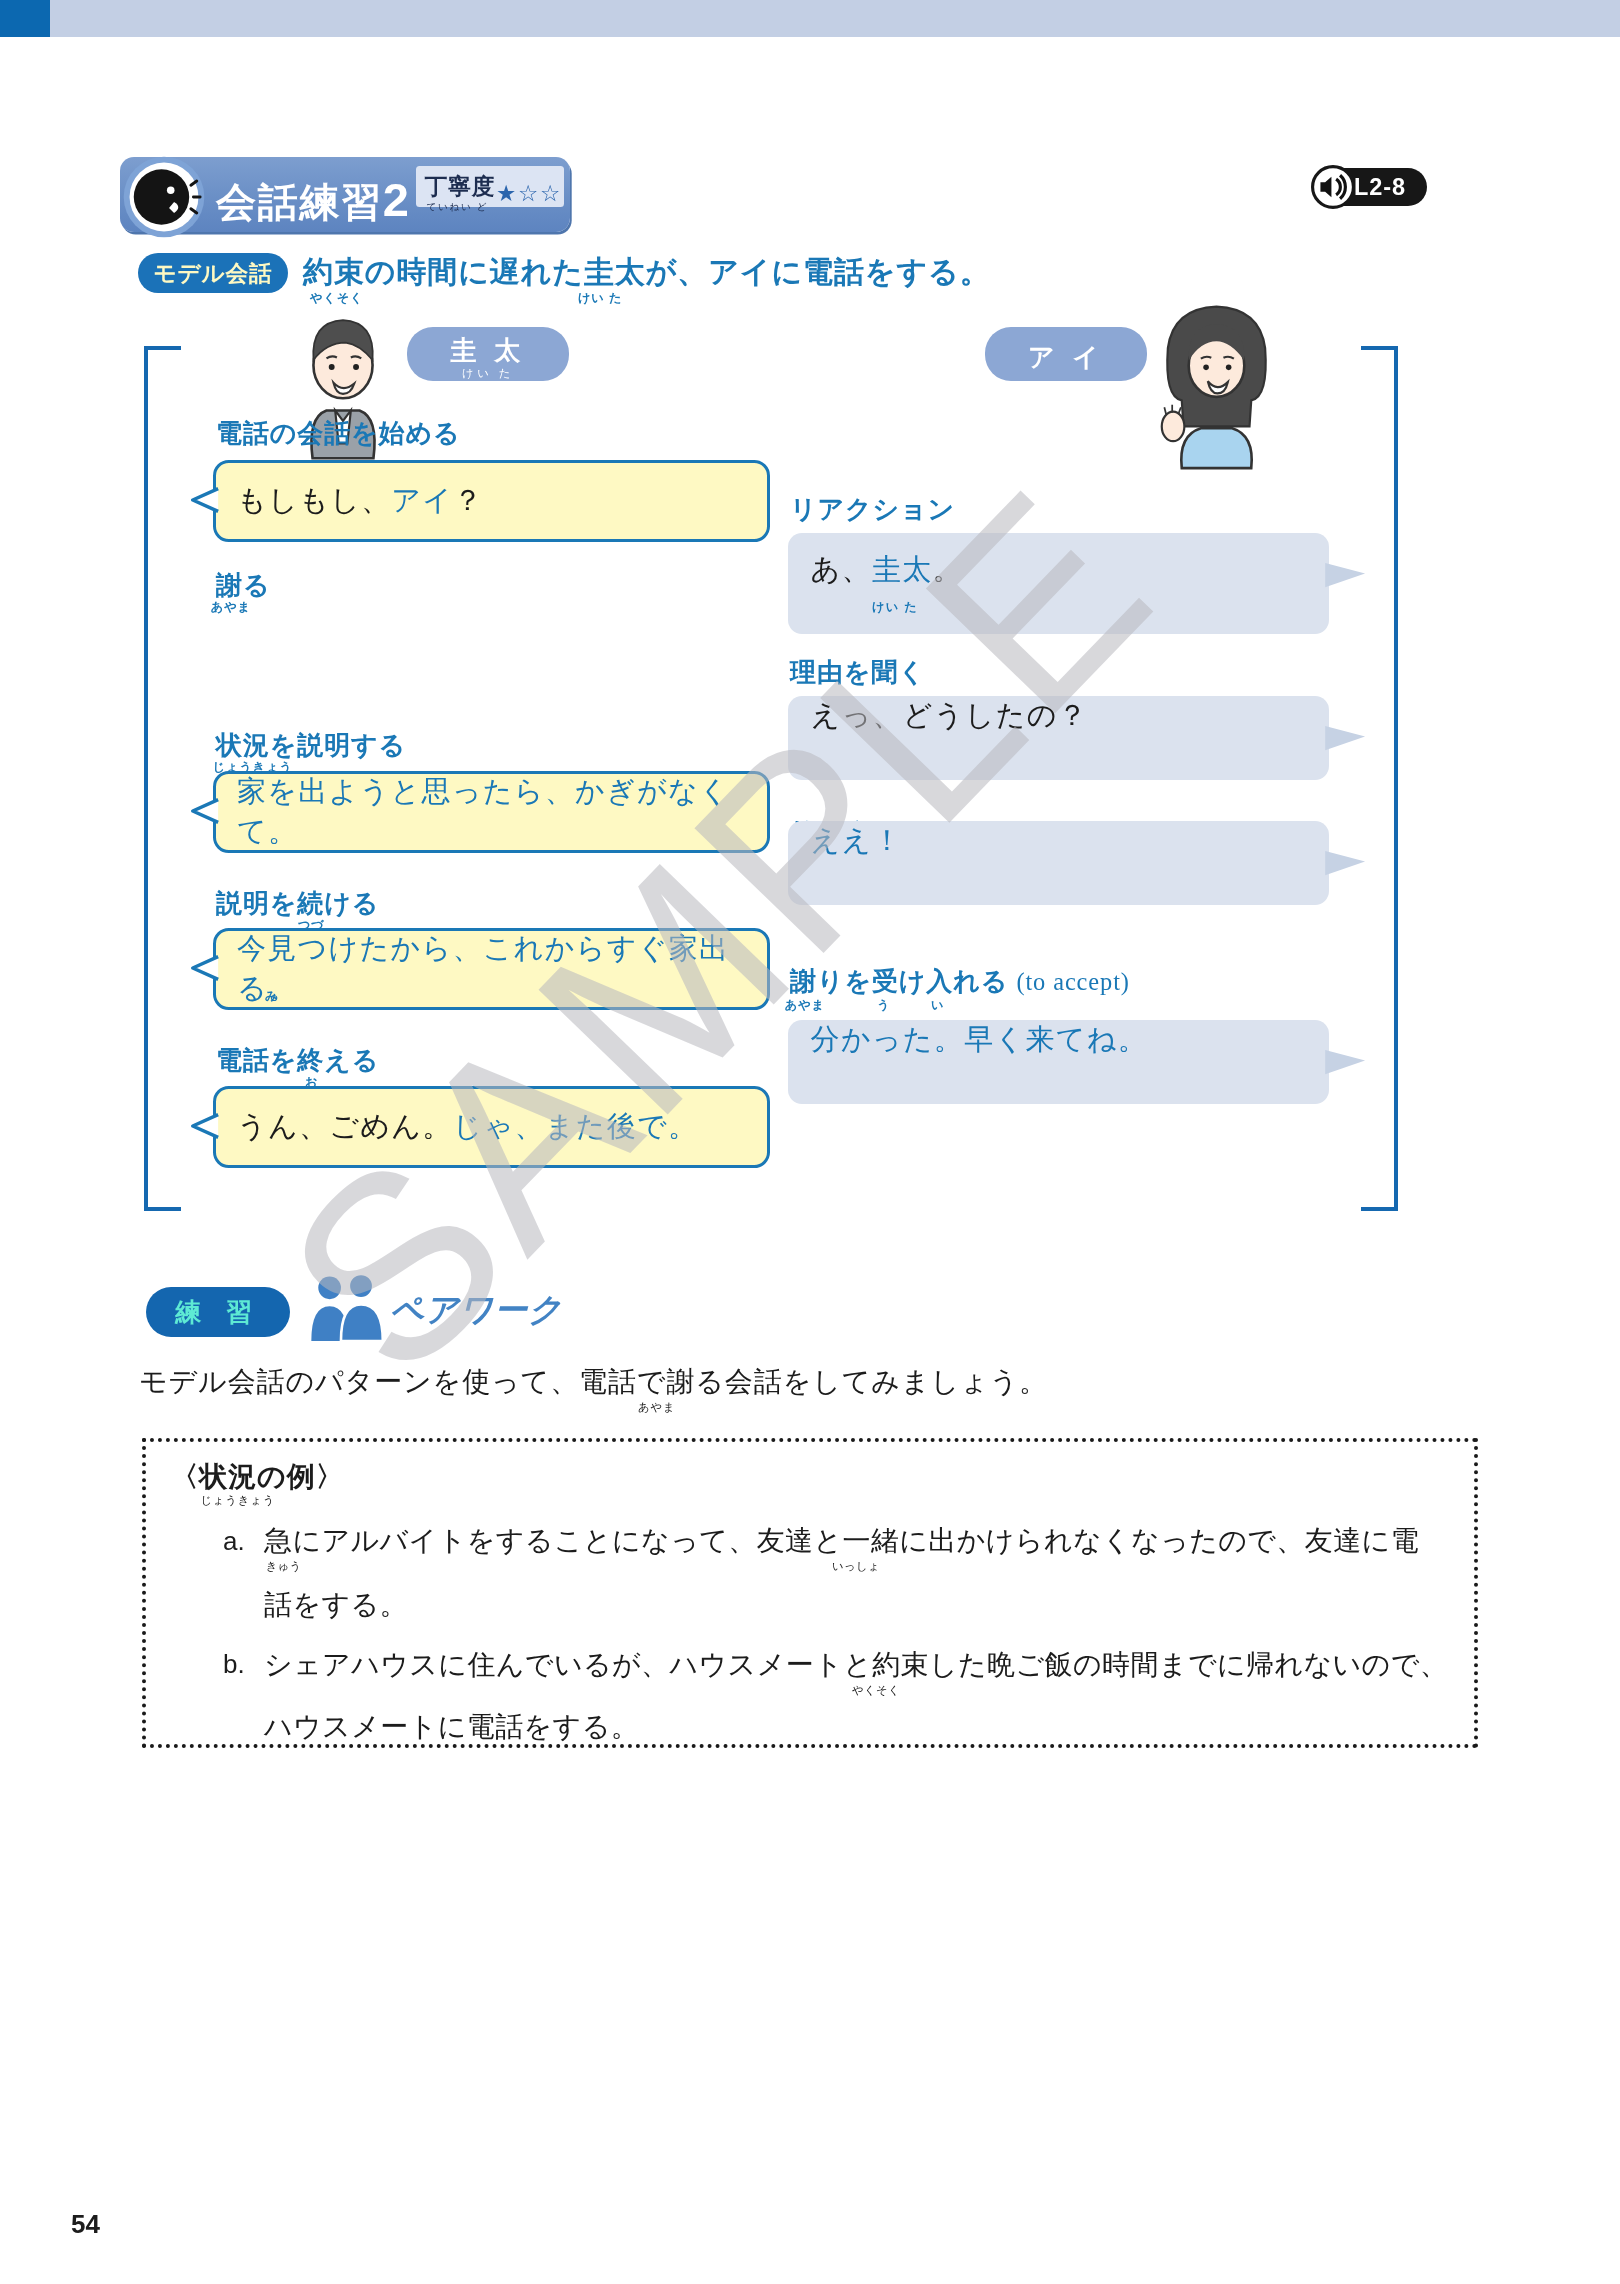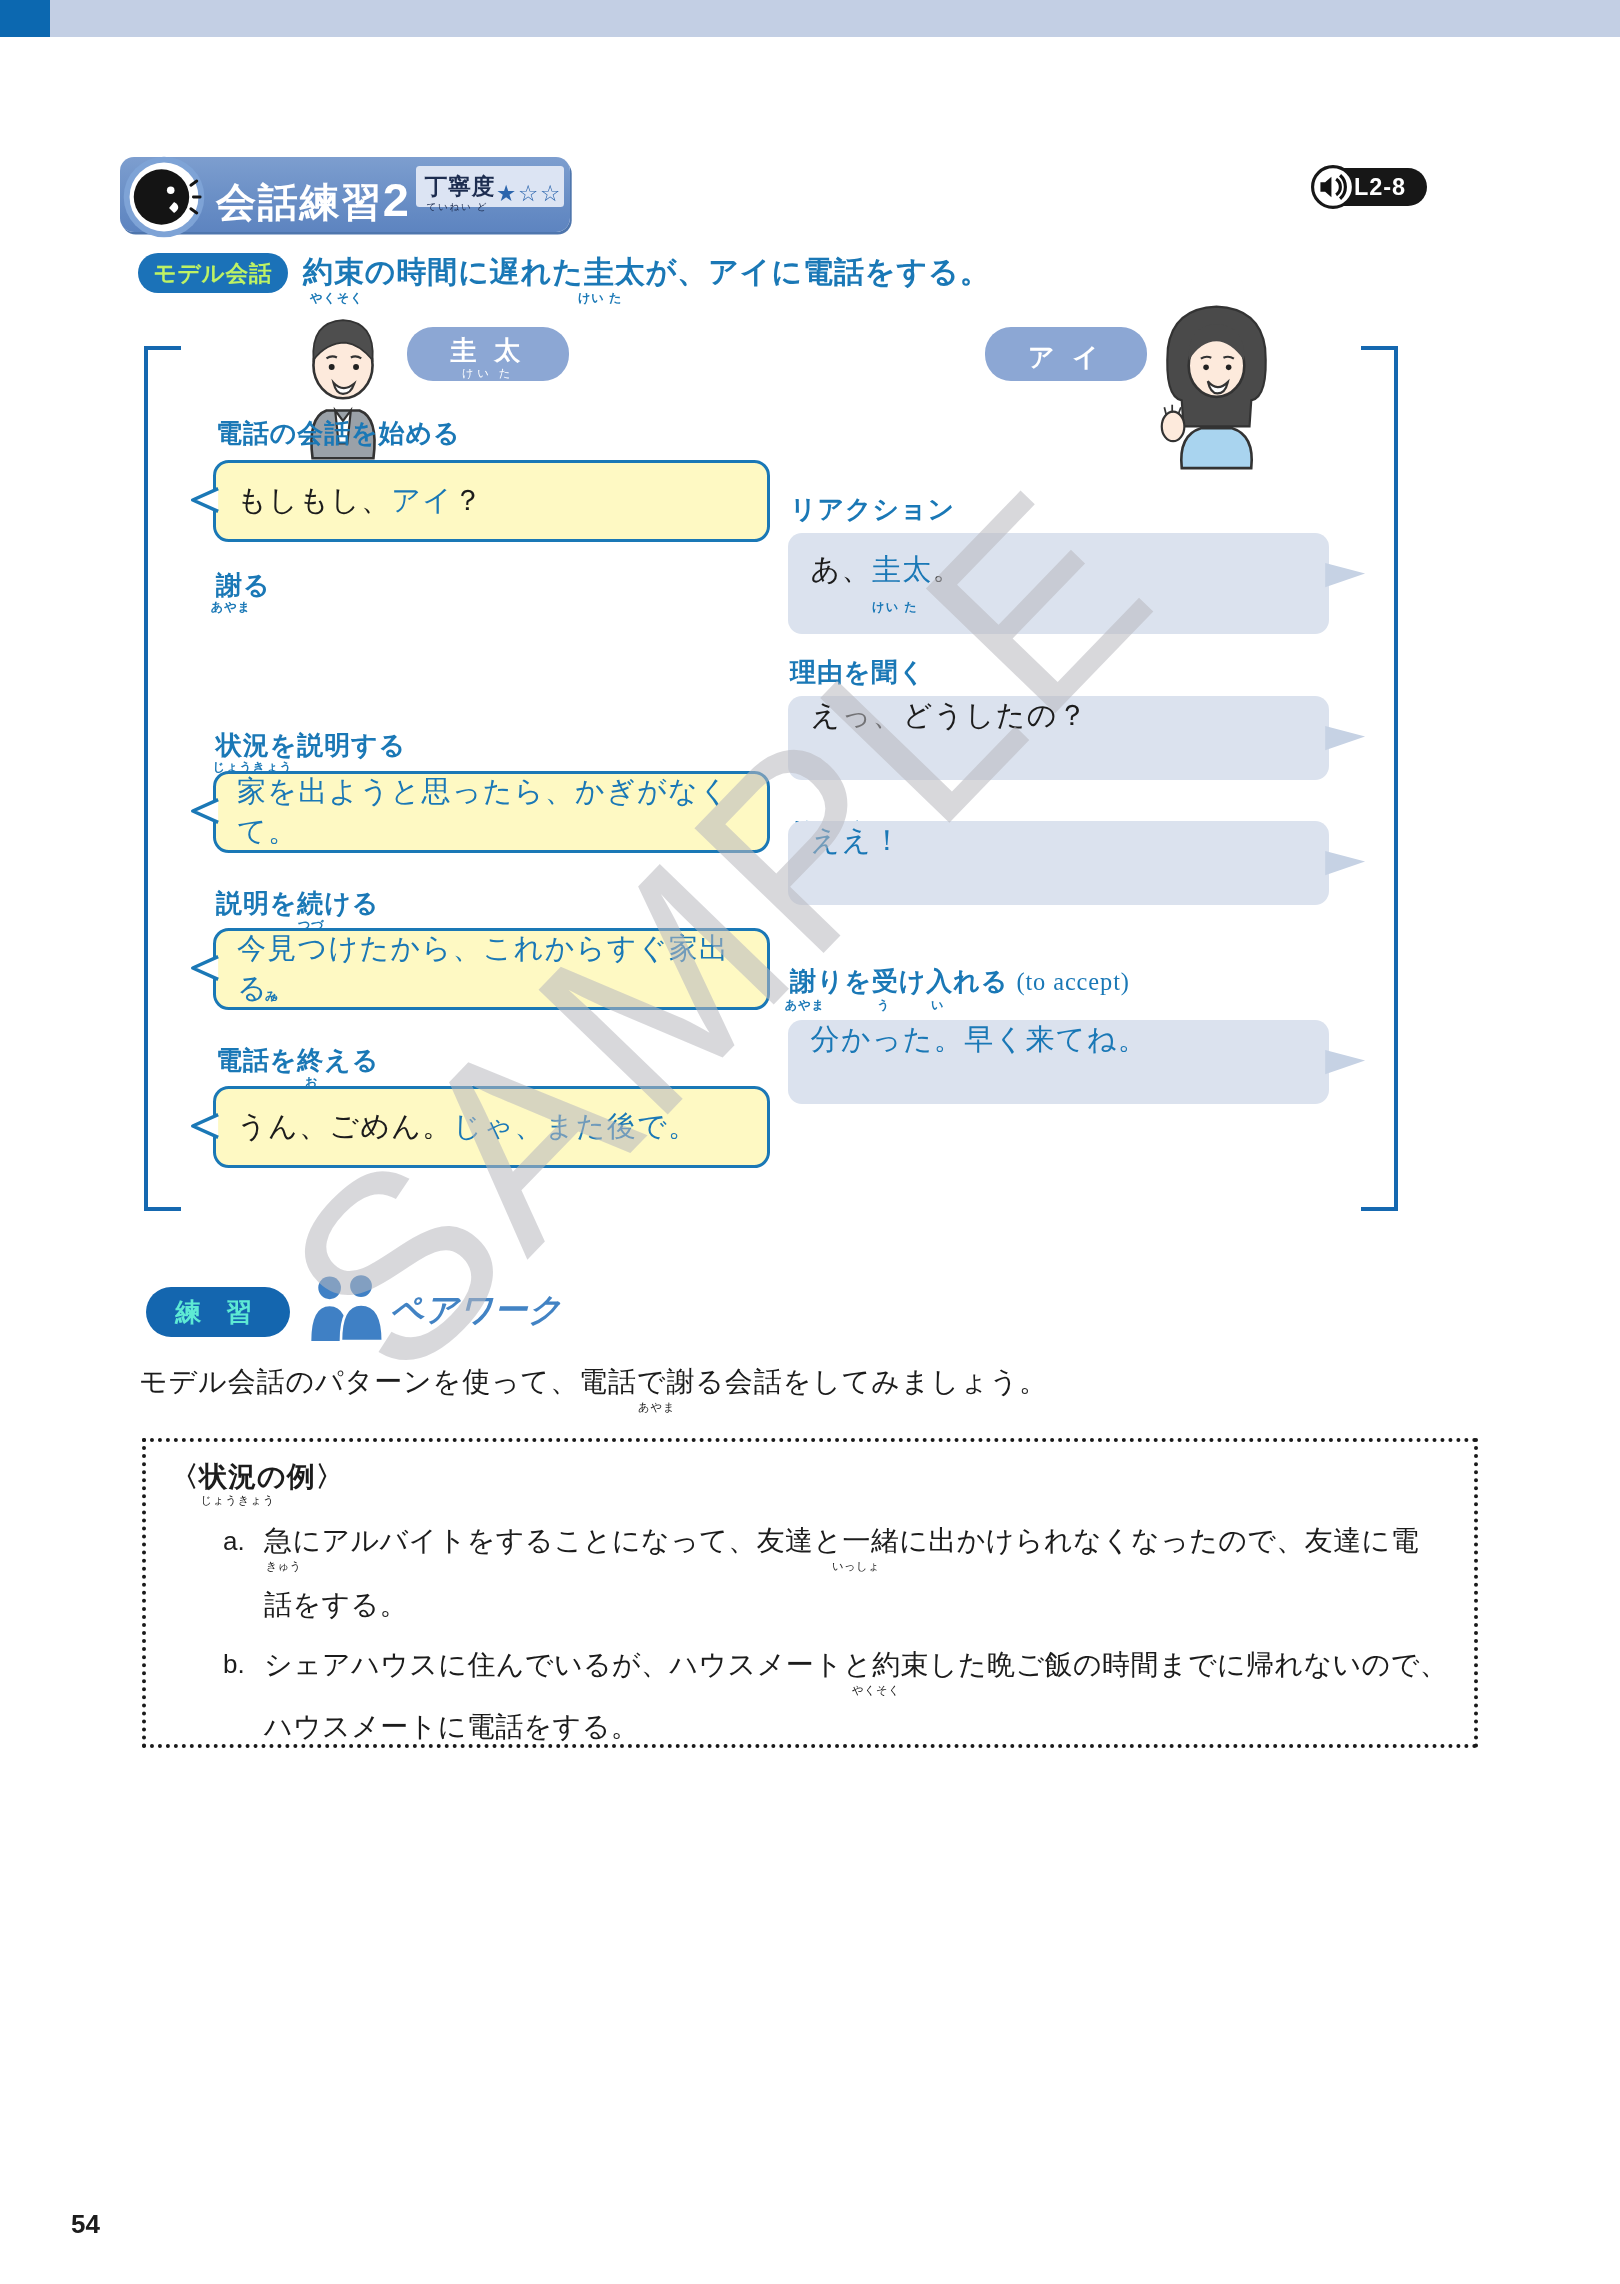--- a/index.html
+++ b/index.html
@@ -18,21 +18,21 @@
   .pbox{left:416px;top:166px;width:148px;height:41px;background:#dce4f3;border-radius:3.5px;}
   .pbox-label{left:8.7px;top:5.2px;font-size:22.6px;font-weight:bold;color:#1d2d50;letter-spacing:0.9px;}
   .pbox-ruby{left:10.4px;top:35px;font-size:9.6px;color:#1d2d50;letter-spacing:1.7px;}
   .stars{left:80px;top:14px;font-size:22.6px;letter-spacing:1.7px;color:#2b65ad;font-weight:bold;}
   
   .audio{left:1314px;top:168px;width:113px;height:38px;background:#171717;border-radius:19px;cursor:pointer;}
   .audio-label{left:40px;top:6.1px;font-size:23.5px;font-weight:bold;color:#fff;letter-spacing:0.9px;}
   .audio-circ{left:-3.5px;top:-2.6px;}
   
   .model-badge{left:138px;top:253px;width:150px;height:40px;border-radius:20px;background:#1b72b8;
-               display:flex;align-items:center;justify-content:center;color:#bef264;font-size:22.6px;font-weight:bold;letter-spacing:0.9px;}
+               display:flex;align-items:center;justify-content:center;color:#fef9c3;font-size:22.6px;font-weight:bold;letter-spacing:0.9px;}
   .model-desc{left:303px;top:252px;font-size:30px;font-weight:bold;color:#1a78b6;letter-spacing:0.9px;}
   .rb{position:absolute;font-size:12.2px;font-weight:bold;color:#1a78b6;white-space:nowrap;}
   .rb.k{color:#1c1c1c;font-weight:normal;font-size:11.3px;}
   
   .brk{background:#1568b0;}
   
   .pill{width:162px;height:54px;background:#8ca7d4;border-radius:26px;text-align:center;}
   .pill .nm{display:block;margin-top:6.1px;color:#fff;font-size:26px;font-weight:bold;letter-spacing:5.2px;}
   .pill .fg{display:block;margin-top:-1.7px;color:#fff;font-size:11.3px;letter-spacing:3.5px;}
   

